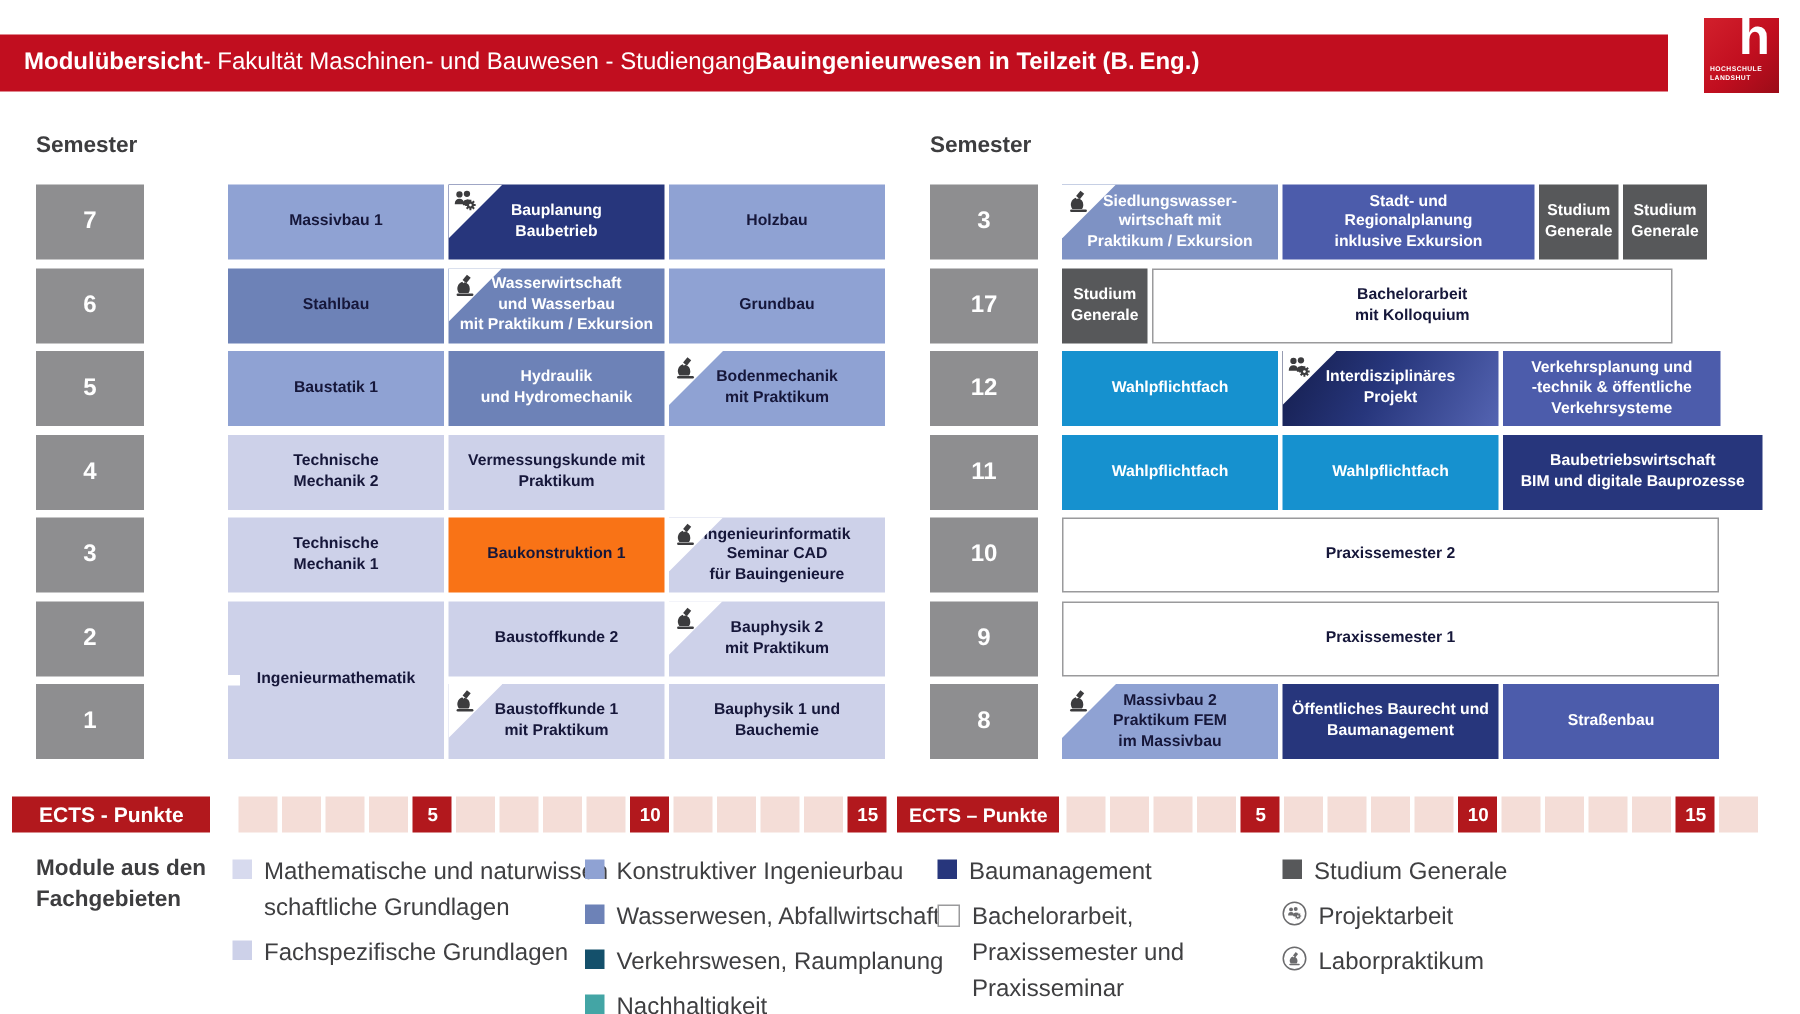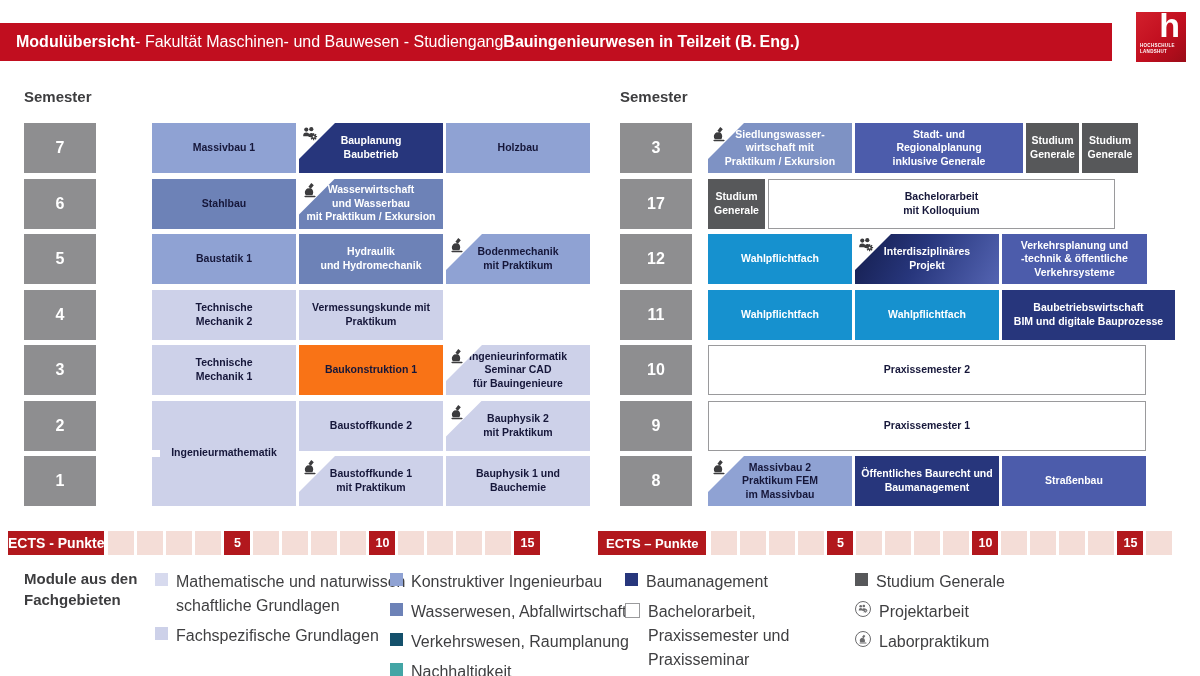--- a/index.html
+++ b/index.html
@@ -29,21 +29,21 @@
         white-space:pre-line;padding:2px 3px;flex-shrink:0;}
   .block.tall{height:105.5px;z-index:2;}
   .block .notch{position:absolute;left:-1px;top:49px;width:9px;height:7px;background:#fff;}
   .block .corner{position:absolute;left:0;top:0;width:36px;height:36px;background:#fff;
         clip-path:polygon(0 0,100% 0,0 100%);}
   .block .corner svg{position:absolute;left:3px;top:3px;}
   .spacer{visibility:hidden;}
   
   .ects{position:absolute;top:531px;display:flex;align-items:stretch;height:24px;}
   .ects .ects-label{background:#b2181d;color:#fff;font-weight:bold;display:flex;align-items:center;
-        padding:0 0;font-size:14px;margin-right:4px;white-space:nowrap;}
+        padding:0 18px;font-size:14px;margin-right:19px;white-space:nowrap;}
   .ects.right .ects-label{font-size:13px;padding:0 8px;margin-right:5px;}
   .ects .cells{display:flex;gap:3px;}
   .ects .cell{width:26px;background:#f4ddd7;display:flex;align-items:center;justify-content:center;}
   .ects .cell.red{background:#b2181d;color:#fff;font-weight:bold;font-size:12.5px;}
   
   .legend-heading{position:absolute;left:24px;top:568px;font-size:15px;font-weight:bold;
         color:#3d3d3f;line-height:1.4;white-space:pre-line;}
   .legend-col{position:absolute;top:570px;}
   .legend-item{display:flex;gap:8px;margin-bottom:6px;font-size:16px;color:#3f3f41;line-height:1.5;
         white-space:pre-line;align-items:flex-start;}
@@ -97,20 +97,21 @@
         <div class="sem-box">6</div>
         <div class="modules">
           <div class="block" style="width: 144px; background: rgb(109, 130, 183); color: rgb(22, 23, 58);"><span>Stahlbau</span></div>
           <div class="block" style="width: 144px; background: rgb(109, 130, 183); color: rgb(255, 255, 255);"><div class="corner"><svg width="16" height="16" viewBox="0 0 16 16">
                 <path fill="#3c3c3e" d="M9.3 1.1 L11.8 3.2 L8.9 6.8 L6.4 4.7 Z"></path>
                 <path fill="#3c3c3e" d="M7.7 6.1 a4.7 4.7 0 0 1 3.5 4.5 c0 1-.3 2-.9 2.7 h-6.4 a4.7 4.7 0 0 1 2.3-7.4 l.7.9 z"></path>
                 <rect fill="#3c3c3e" x="2.4" y="13.7" width="11.2" height="1.6" rx="0.8"></rect>
               </svg></div><span>Wasserwirtschaft
 und Wasserbau
 mit Praktikum / Exkursion</span></div>
+          <div class="block" style="width: 144px; background: rgb(143, 162, 211); color: rgb(22, 23, 58);"><span>Grundbau</span></div>
         </div>
       </div>
       <div class="row">
         <div class="sem-box">5</div>
         <div class="modules">
           <div class="block" style="width: 144px; background: rgb(143, 162, 211); color: rgb(22, 23, 58);"><span>Baustatik 1</span></div>
           <div class="block" style="width: 144px; background: rgb(109, 130, 183); color: rgb(255, 255, 255);"><span>Hydraulik
 und Hydromechanik</span></div>
           <div class="block" style="width: 144px; background: rgb(143, 162, 211); color: rgb(22, 23, 58);"><div class="corner"><svg width="16" height="16" viewBox="0 0 16 16">
                 <path fill="#3c3c3e" d="M9.3 1.1 L11.8 3.2 L8.9 6.8 L6.4 4.7 Z"></path>
@@ -178,21 +179,21 @@
         <div class="modules">
           <div class="block" style="width: 144px; background: rgb(126, 146, 196); color: rgb(255, 255, 255);"><div class="corner"><svg width="16" height="16" viewBox="0 0 16 16">
                 <path fill="#3c3c3e" d="M9.3 1.1 L11.8 3.2 L8.9 6.8 L6.4 4.7 Z"></path>
                 <path fill="#3c3c3e" d="M7.7 6.1 a4.7 4.7 0 0 1 3.5 4.5 c0 1-.3 2-.9 2.7 h-6.4 a4.7 4.7 0 0 1 2.3-7.4 l.7.9 z"></path>
                 <rect fill="#3c3c3e" x="2.4" y="13.7" width="11.2" height="1.6" rx="0.8"></rect>
               </svg></div><span>Siedlungswasser-
 wirtschaft mit
 Praktikum / Exkursion</span></div>
           <div class="block" style="width: 168px; background: rgb(76, 92, 171); color: rgb(255, 255, 255);"><span>Stadt- und
 Regionalplanung
-inklusive Generale</span></div>
+inklusive Exkursion</span></div>
           <div class="block" style="width: 53px; background: rgb(87, 88, 90); color: rgb(255, 255, 255);"><span>Studium
 Generale</span></div>
           <div class="block" style="width: 56px; background: rgb(87, 88, 90); color: rgb(255, 255, 255);"><span>Studium
 Generale</span></div>
         </div>
       </div>
       <div class="row">
         <div class="sem-box">17</div>
         <div class="modules">
           <div class="block" style="width: 57px; background: rgb(87, 88, 90); color: rgb(255, 255, 255);"><span>Studium

